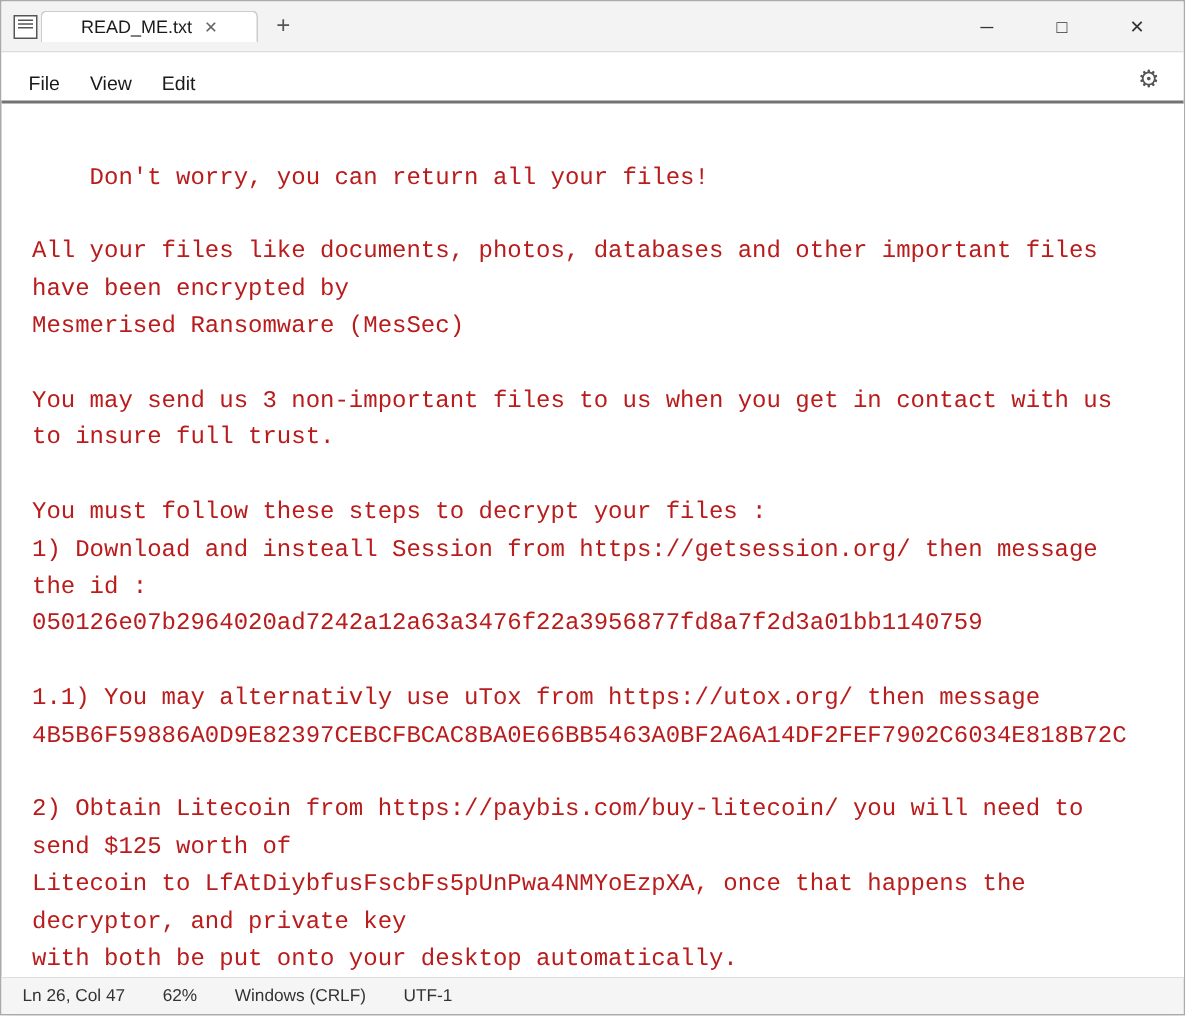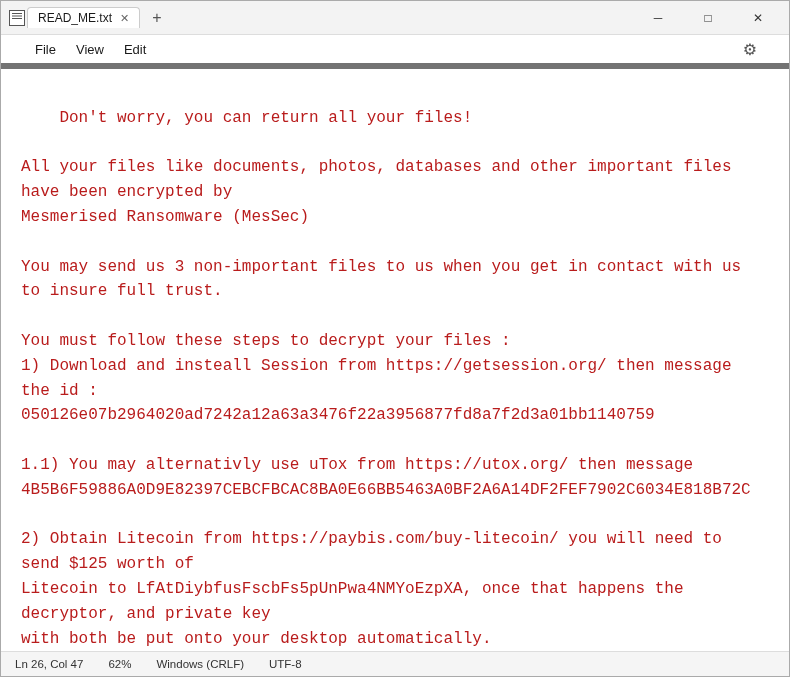--- a/index.html
+++ b/index.html
@@ -34,21 +34,21 @@
       border-bottom: 1px solid #ddd;
       flex-shrink: 0;
     }
 
     .title-bar-tab {
       display: flex;
       align-items: center;
       background: #ffffff;
       border: 1px solid #ccc;
       border-bottom: none;
-      padding: 3px 10px;
+      padding: 3px 26px;
       margin-left: 2px;
       font-size: 12px;
       color: #1a1a1a;
       border-radius: 4px 4px 0 0;
     }
 
     .tab-close {
       margin-left: 8px;
       font-size: 11px;
       color: #666;
@@ -83,23 +83,23 @@
       color: #333;
       cursor: pointer;
       border-radius: 4px;
     }
 
     
     .menu-bar {
       background: #ffffff;
       height: 34px;
       display: flex;
-      align-items: center;
-      padding: 0 24px;
-      border-bottom: 6px solid #737373;
+      align-items: flex-end;
+      padding: 0 8px;
+      border-bottom: 2px solid #737373;
       flex-shrink: 0;
     }
 
     .menu-item {
       padding: 4px 10px;
       font-size: 13px;
       color: #1a1a1a;
       cursor: pointer;
       border-radius: 4px;
     }
@@ -239,16 +239,16 @@
 
 Download Session from here: https://getsession.org/
 Download uTox from here: https://utox.org/
 Buy any Cryptos from here: https://paybis.com/</span>
   </div>
 
   <div class="status-bar">
     <div class="status-section">Ln 26, Col 47</div>
     <div class="status-section">62%</div>
     <div class="status-section">Windows (CRLF)</div>
-    <div class="status-section">UTF-8</div>
+    <div class="status-section">UTF-1</div>
   </div>
 
 </div>
 
 </body></html>

